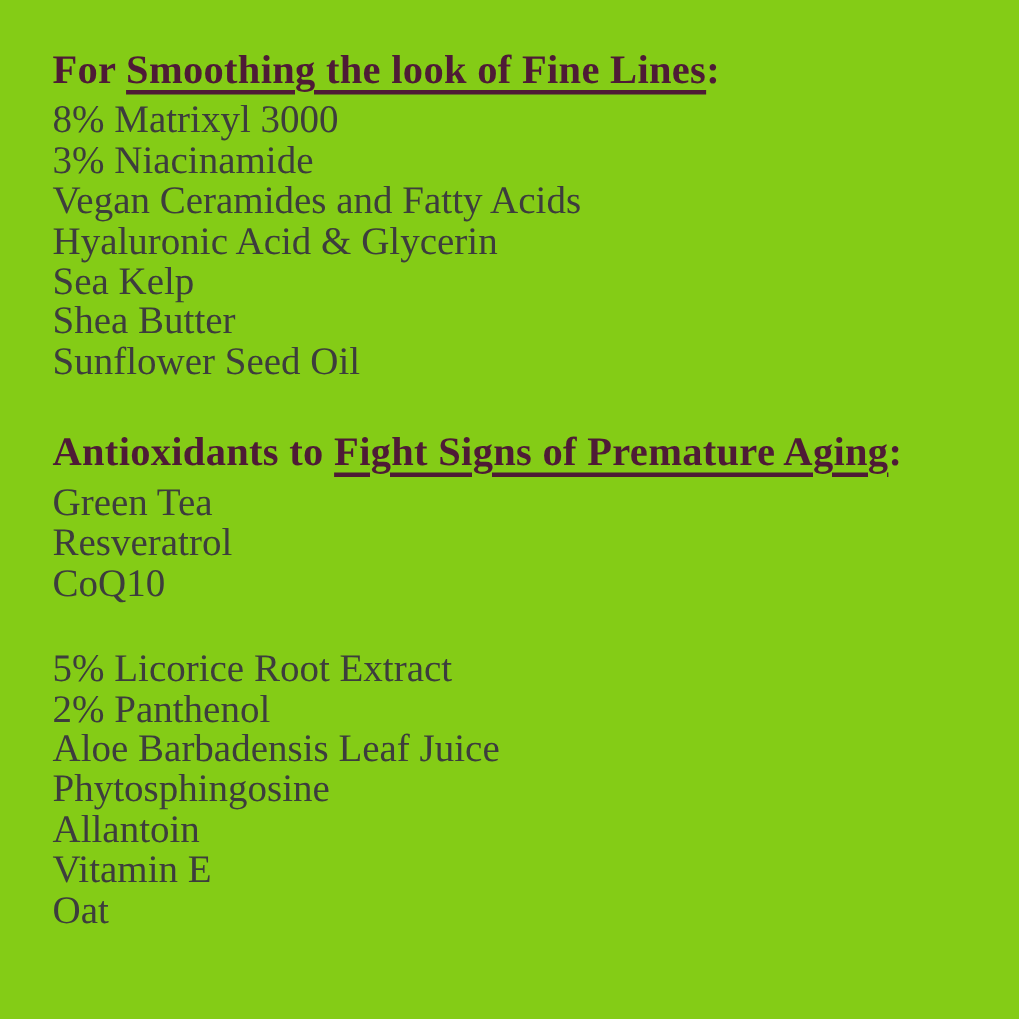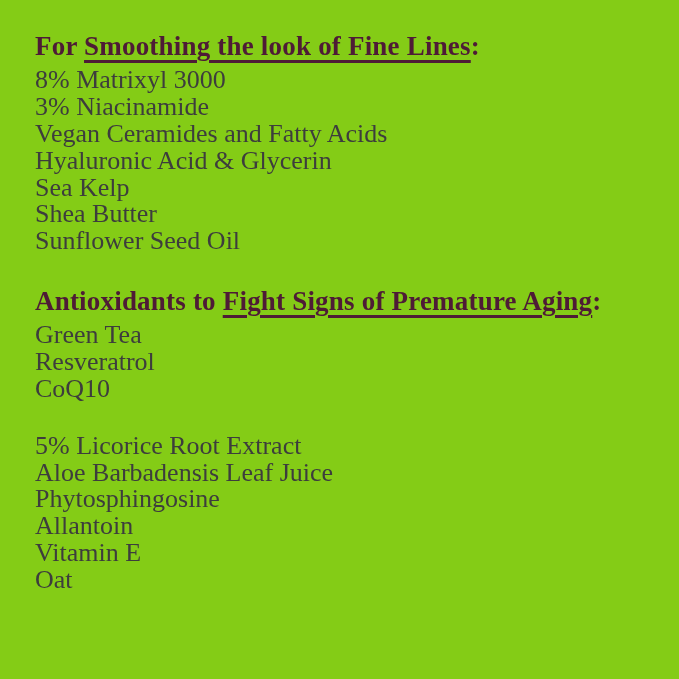--- a/index.html
+++ b/index.html
@@ -67,20 +67,21 @@
     <ul class="ingredient-list">
       <li class="ingredient-item">Green Tea</li>
       <li class="ingredient-item">Resveratrol</li>
       <li class="ingredient-item">CoQ10</li>
     </ul>
   </section>
 
   <section class="section">
     <ul class="ingredient-list">
       <li class="ingredient-item">5% Licorice Root Extract</li>
+      <li class="ingredient-item">2% Panthenol</li>
       <li class="ingredient-item">Aloe Barbadensis Leaf Juice</li>
       <li class="ingredient-item">Phytosphingosine</li>
       <li class="ingredient-item">Allantoin</li>
       <li class="ingredient-item">Vitamin E</li>
       <li class="ingredient-item">Oat</li>
     </ul>
   </section>
 
 </div>
 

